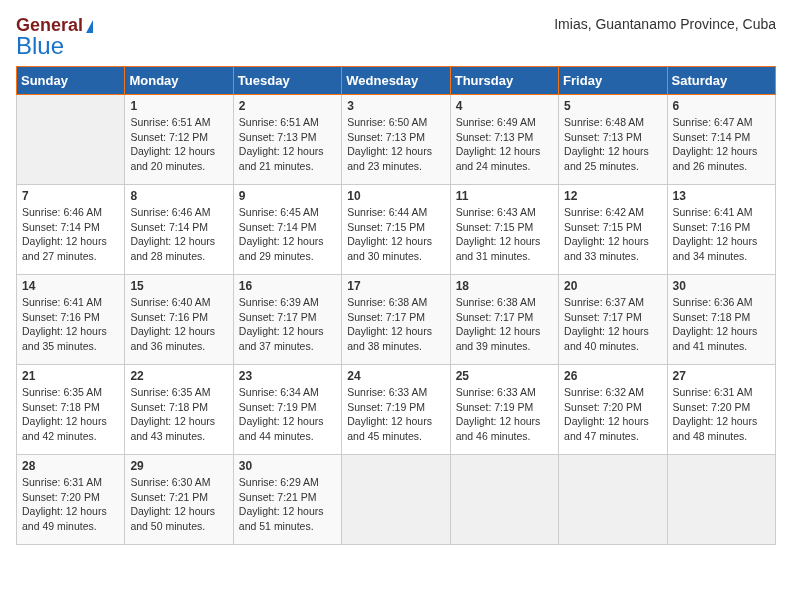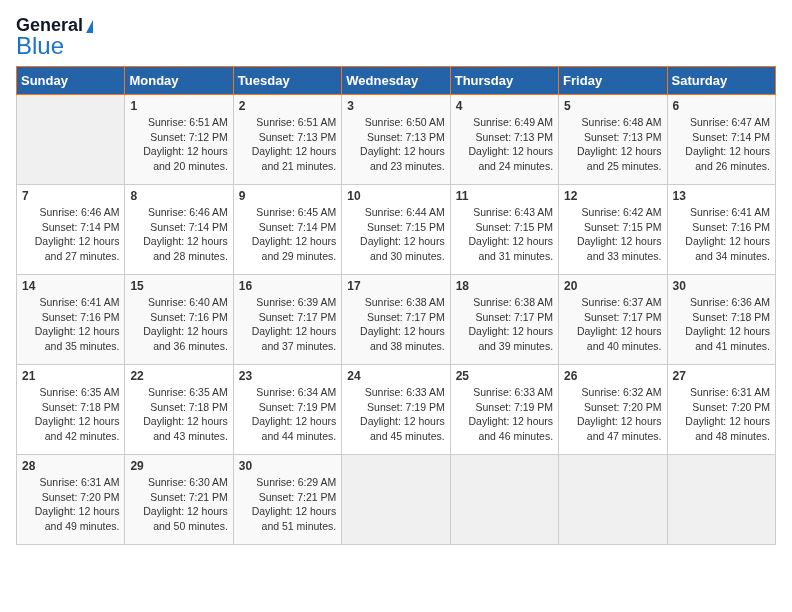--- a/index.html
+++ b/index.html
@@ -17,21 +17,21 @@
       margin-bottom: 8px;
     }
     .logo {
       display: flex;
       flex-direction: column;
       line-height: 1;
     }
     .logo-general {
       font-size: 18px;
       font-weight: bold;
-      color: #0f172a;
+      color: #7f1d1d;
     }
     .logo-blue {
       font-size: 24px;
       font-weight: normal;
       color: #1a73c8;
     }
     .title-block {
       text-align: right;
     }
     .month-title {
@@ -76,38 +76,38 @@
       font-weight: bold;
       font-size: 12px;
       color: #333;
       display: block;
       margin-bottom: 2px;
     }
     .day-info {
       color: #333;
       font-size: 10.5px;
       line-height: 1.4;
-      text-align: right;
     }
     .empty-cell {
       background: #f0f0f0 !important;
     }
   </style>
 </head>
 <body>
 
 <div class="header">
   <div class="logo">
     <div style="display:flex;align-items:center;">
       <span class="logo-general">General</span>
       <span style="display:inline-block;width:0;height:0;border-left:7px solid transparent;border-right:0px solid transparent;border-bottom:13px solid #1a73c8;margin-left:3px;margin-bottom:-2px;"></span>
     </div>
     <span class="logo-blue">Blue</span>
   </div>
   <div class="title-block">
+    <div class="subtitle">Imias, Guantanamo Province, Cuba</div>
   </div>
 </div>
 
 <table class="calendar">
   <thead>
     <tr>
     <th>Sunday</th>
         <th>Monday</th>
         <th>Tuesday</th>
         <th>Wednesday</th>

